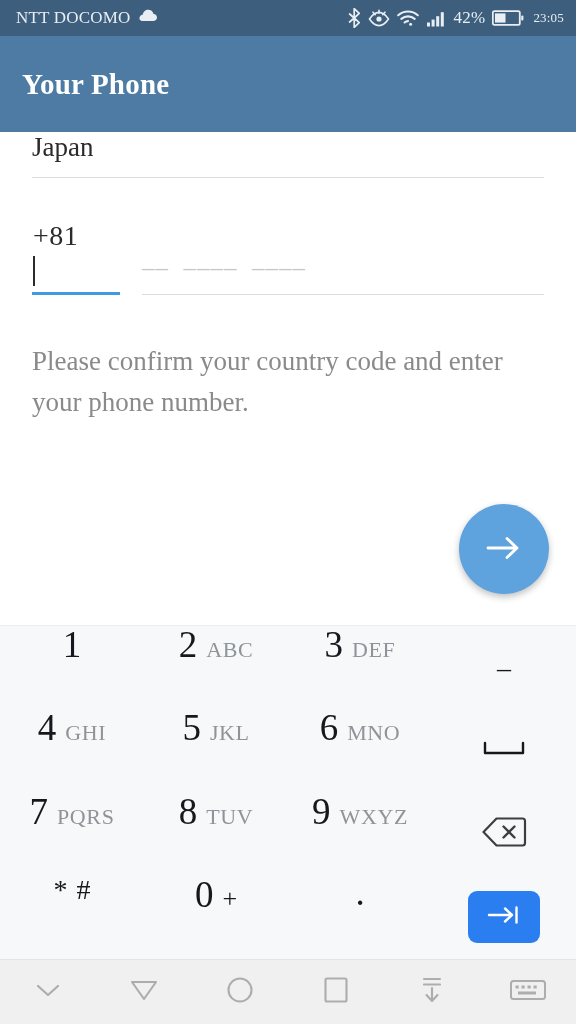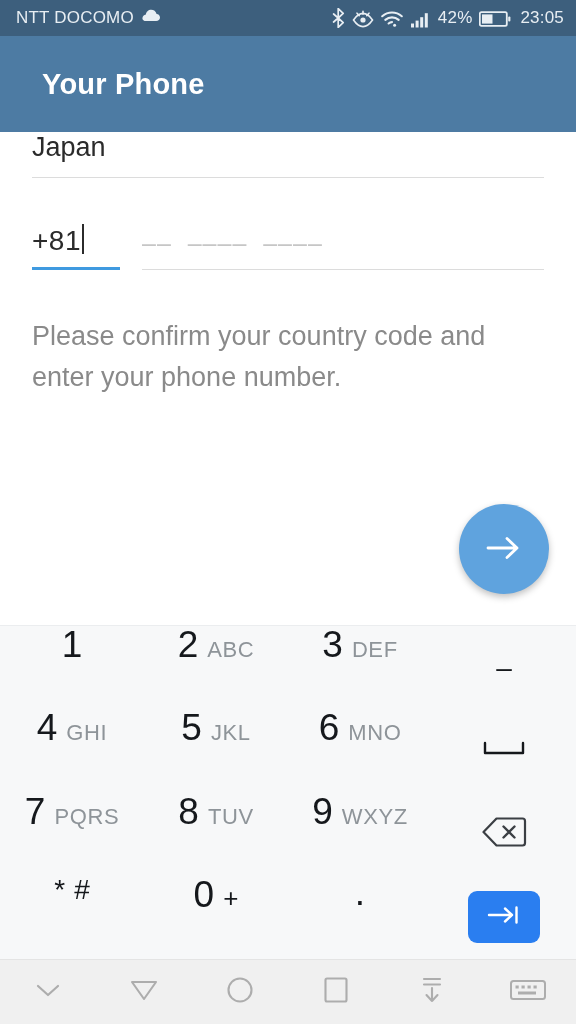--- a/index.html
+++ b/index.html
@@ -14,20 +14,21 @@
     font-family: "Liberation Sans", sans-serif;
     -webkit-font-smoothing: antialiased;
   }
   .screen {
     position: relative;
     width: 576px;
     height: 1024px;
     display: flex;
     flex-direction: column;
     background: #15803d;
+    font-family: Liberation Serif, serif;
   }
 
   
   .status-bar {
     height: 36px;
     flex: 0 0 36px;
     background: #3d5f7d;
     color: #e6ecf1;
     display: flex;
     align-items: center;
@@ -38,35 +39,35 @@
     letter-spacing: .2px;
   }
   .status-left {
     display: flex;
     align-items: center;
     gap: 7px;
   }
   .carrier { font-size: 17px; color: #e8eef3; }
   .status-right {
     display: flex;
-    align-items: flex-end;
+    align-items: center;
     gap: 7px;
   }
   .status-right .ico { display: flex; align-items: center; }
   .batt-pct { font-size: 17px; color: #e8eef3; margin-left: -1px; }
-  .clock { font-size: 17px; color: #e8eef3; margin-left: 2px; }
+  .clock { font-size: 13px; color: #e8eef3; margin-left: 2px; }
 
   
   .app-bar {
     flex: 0 0 96px;
     height: 96px;
     background: #4d7ba3;
     display: flex;
     align-items: center;
-    padding-left: 42px;
+    padding-left: 22px;
     box-sizing: border-box;
   }
   .app-title {
     color: #ffffff;
     font-size: 29px;
     font-weight: bold;
     letter-spacing: .2px;
   }
 
   
@@ -92,20 +93,21 @@
     display: flex;
     align-items: flex-end;
     gap: 22px;
   }
   .cc-wrap {
     width: 88px;
     border-bottom: 3px solid #3f9ae0;
     padding-bottom: 10px;
     display: flex;
     align-items: baseline;
+    flex-direction: column;
   }
   .cc-value {
     font-size: 28px;
     color: #2b2b2b;
     letter-spacing: .5px;
   }
   .caret {
     display: inline-block;
     width: 2px;
     height: 30px;

